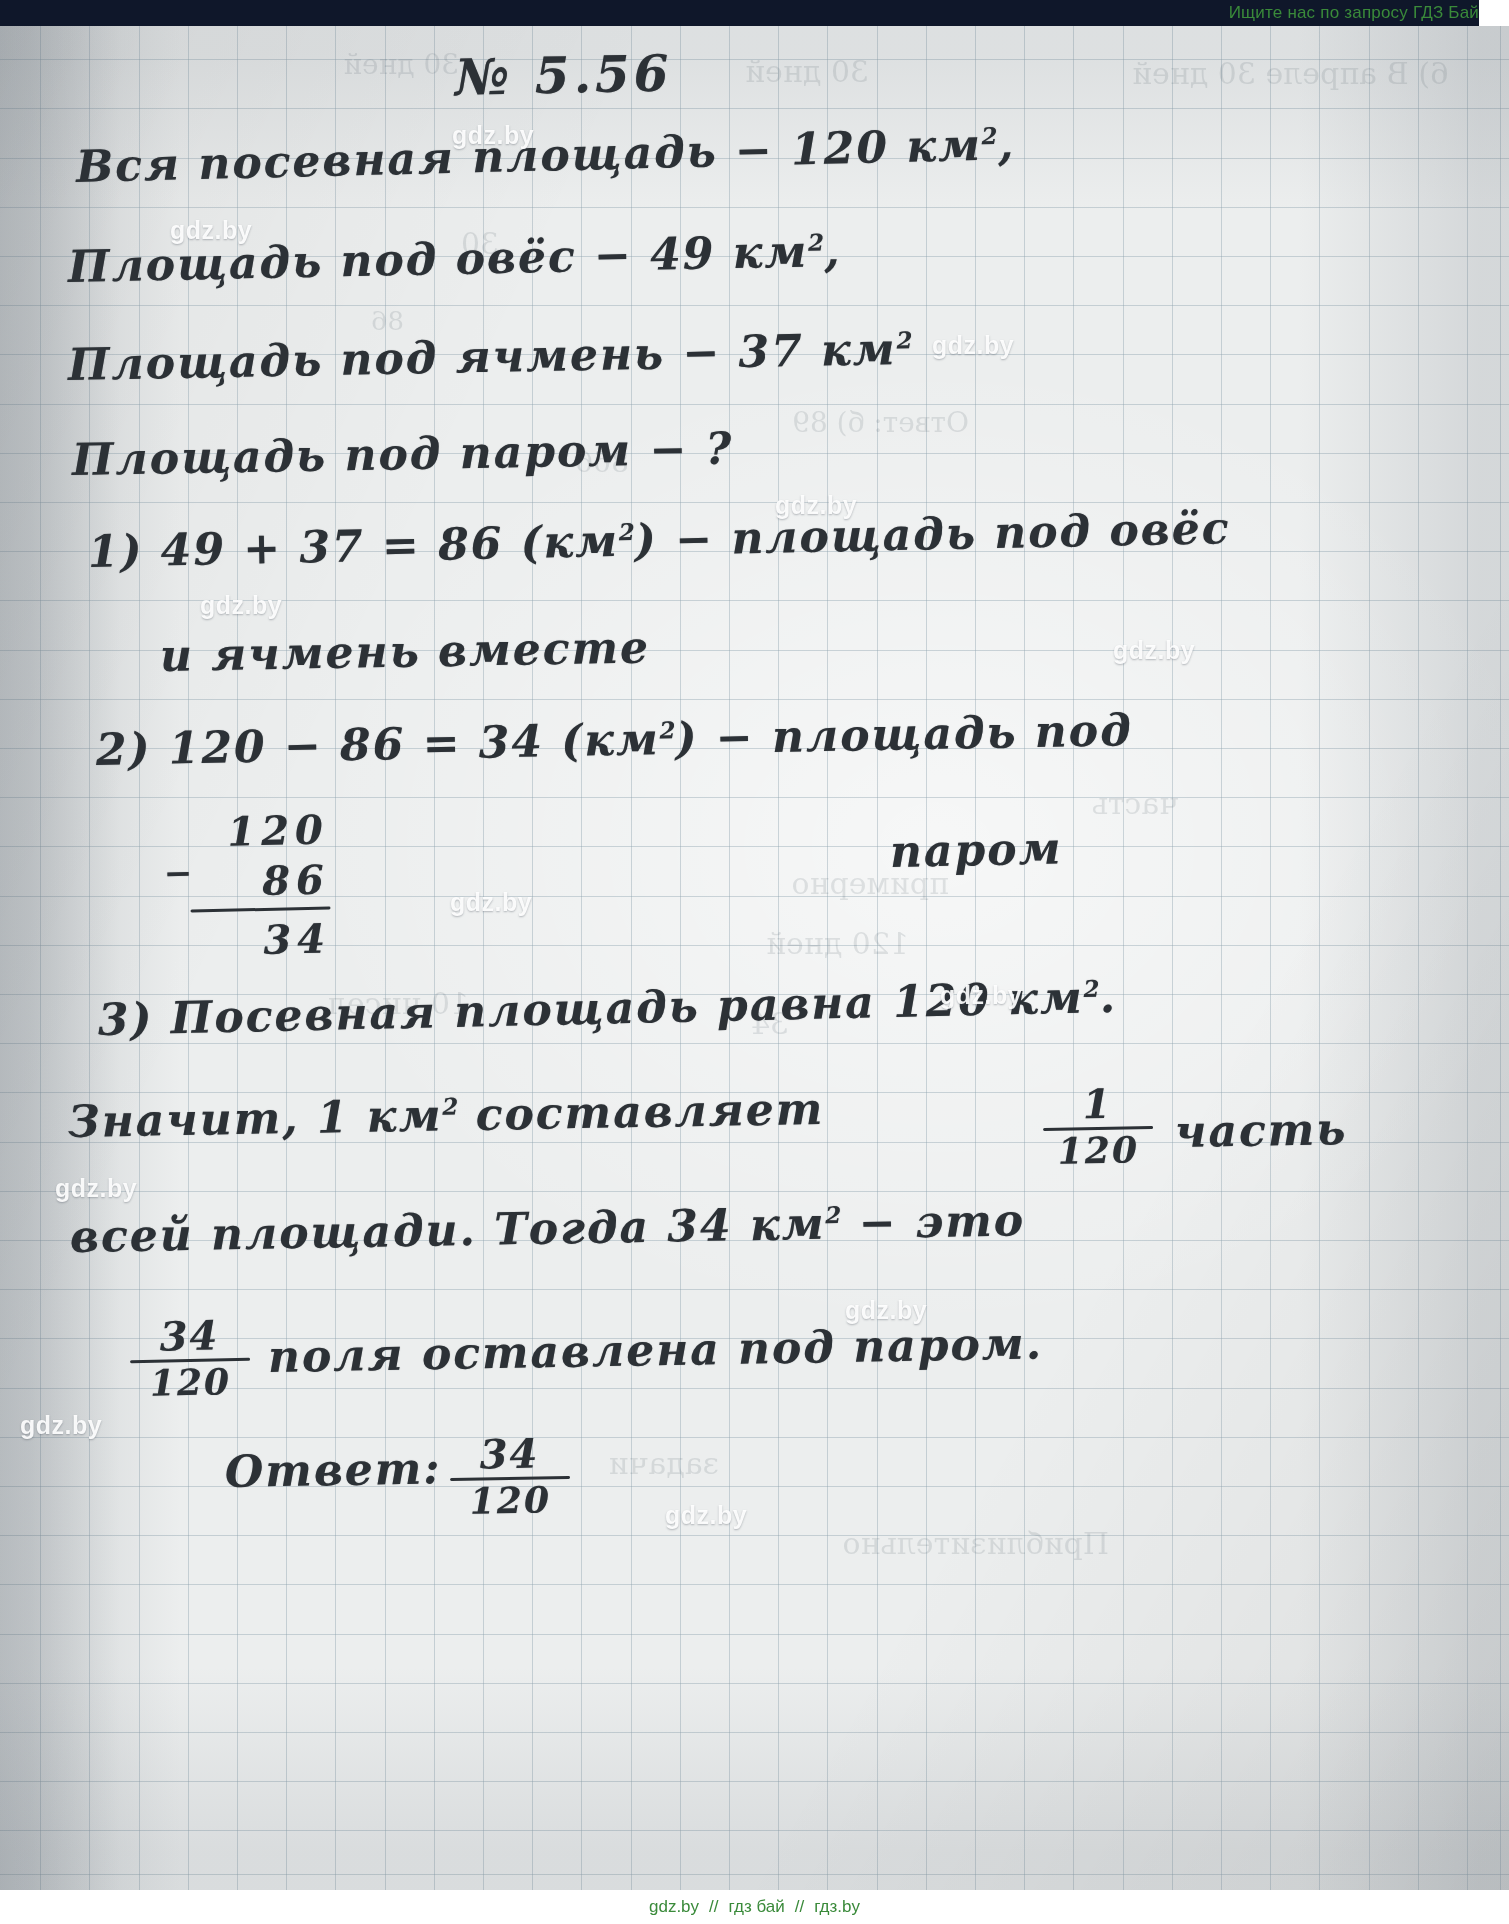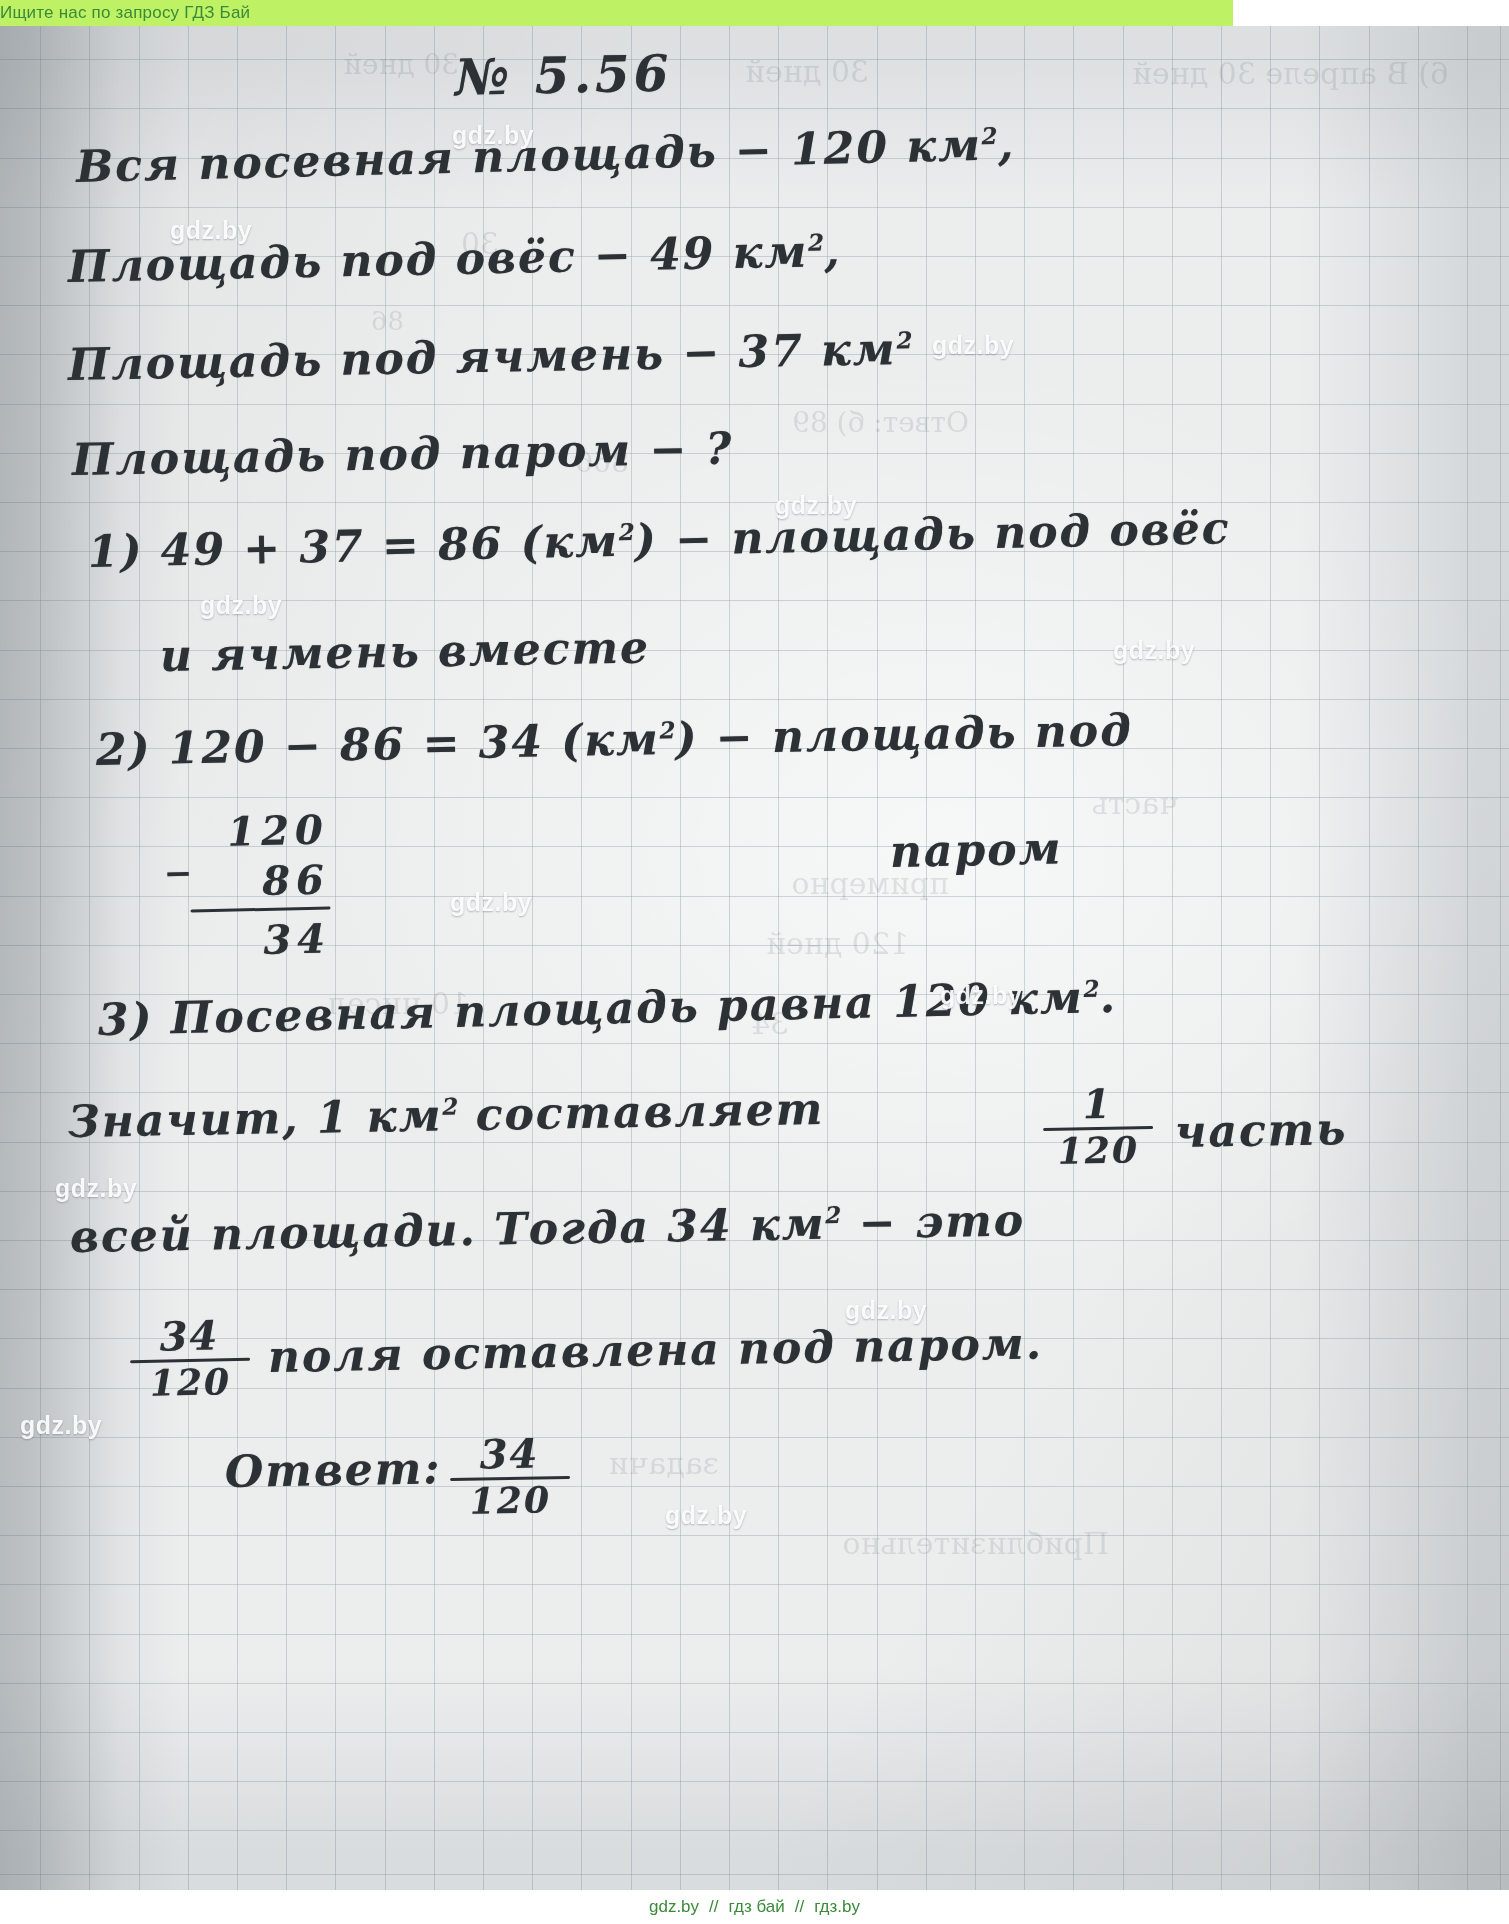--- a/index.html
+++ b/index.html
@@ -12,26 +12,26 @@
     height: 1924px;
     position: relative;
     font-family: "DejaVu Sans", sans-serif;
     overflow: hidden;
   }
 
   
   .top-banner {
     position: absolute;
     top: 0; left: 0;
-    width: 1233px;
+    width: 1479px;
     height: 26px;
     display: flex;
     align-items: center;
-    justify-content: flex-start;
-    background: #bef264;
+    justify-content: flex-end;
+    background: #0f172a;
     z-index: 40;
   }
   .top-banner a {
     color: #3a8a3a;
     font-size: 17px;
     font-family: "Liberation Sans", sans-serif;
     text-decoration: none;
     letter-spacing: .2px;
   }
   .bottom-banner {

